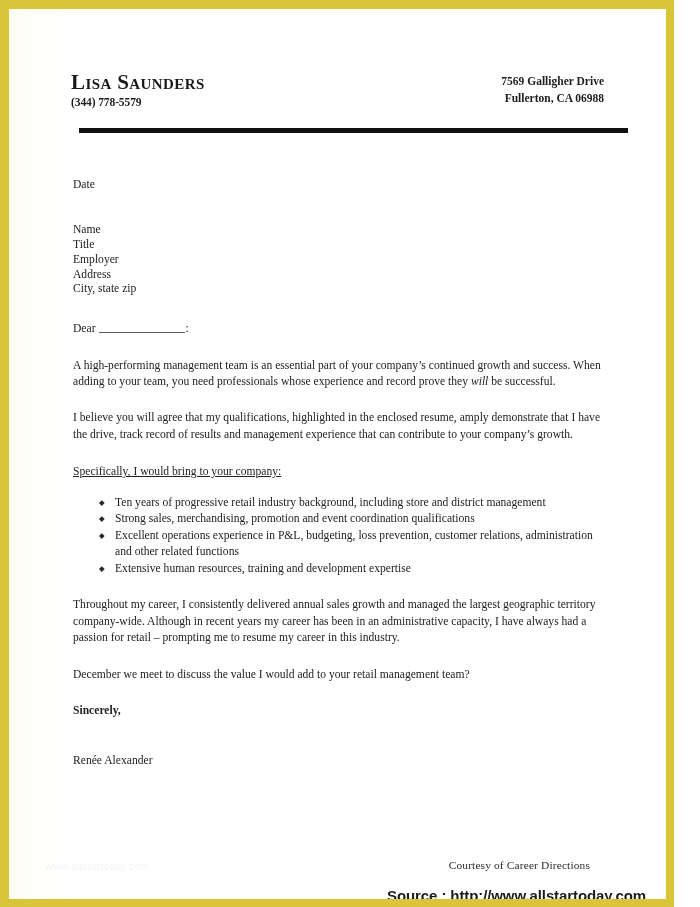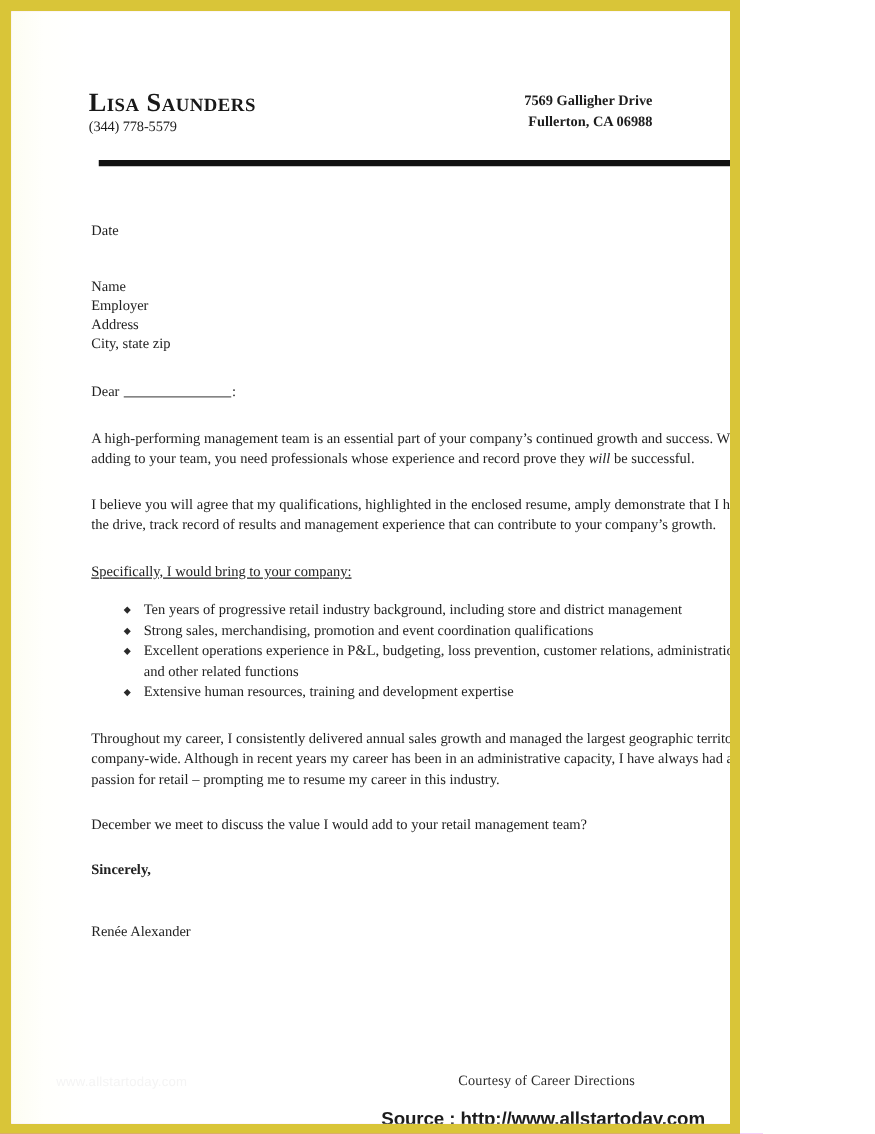--- a/index.html
+++ b/index.html
@@ -11,27 +11,27 @@
     height: 907px;
     background: #ffffff;
     font-family: "Liberation Serif", serif;
     overflow: hidden;
   }
 
   
   .page-frame {
     position: relative;
     box-sizing: border-box;
-    width: 592px;
+    width: 674px;
     height: 907px;
     border-top: 9px solid #d9c538;
     border-left: 9px solid #d9c538;
     border-right: 8px solid #d9c538;
     border-bottom: 8px solid #d9c538;
-    background: #d946ef;
+    background: #0c4a6e;
   }
   
   .page-inner {
     position: absolute;
     inset: 0;
     background:
       linear-gradient(to right, #fdfdf2 0px, #fffffc 26px, #ffffff 60px),
       linear-gradient(to bottom, #fdfdf4 0px, #ffffff 40px);
     overflow: hidden;
   }
@@ -52,21 +52,21 @@
     font-weight: bold;
     font-size: 21px;
     font-variant: small-caps;
     letter-spacing: 0.4px;
     color: #191919;
     line-height: 1.05;
     white-space: nowrap;
   }
   .sender-phone {
     font-family: "Liberation Serif", serif;
-    font-weight: normal;
+    font-weight: bold;
     font-size: 11.5px;
     color: #1d1d1d;
     margin-top: 3px;
     letter-spacing: -0.1px;
   }
   .lh-right {
     text-align: right;
     font-family: "Liberation Serif", serif;
     font-weight: bold;
     font-size: 11.5px;
@@ -201,20 +201,21 @@
     </div>
 
     <div class="header-rule"></div>
 
     <div class="letter">
 
       <div class="date-line">Date</div>
 
       <div class="recipient-block">
         <div>Name</div>
+        <div>Title</div>
         <div>Employer</div>
         <div>Address</div>
         <div>City, state zip</div>
       </div>
 
       <div class="salutation">
         <span>Dear</span><span class="blank"></span><span>:</span>
       </div>
 
       <p class="para"><span>A high-performing management team is an essential part of your company’s continued growth and success. When adding to your team, you need professionals whose experience and record prove they </span><em>will</em><span> be successful.</span></p>

